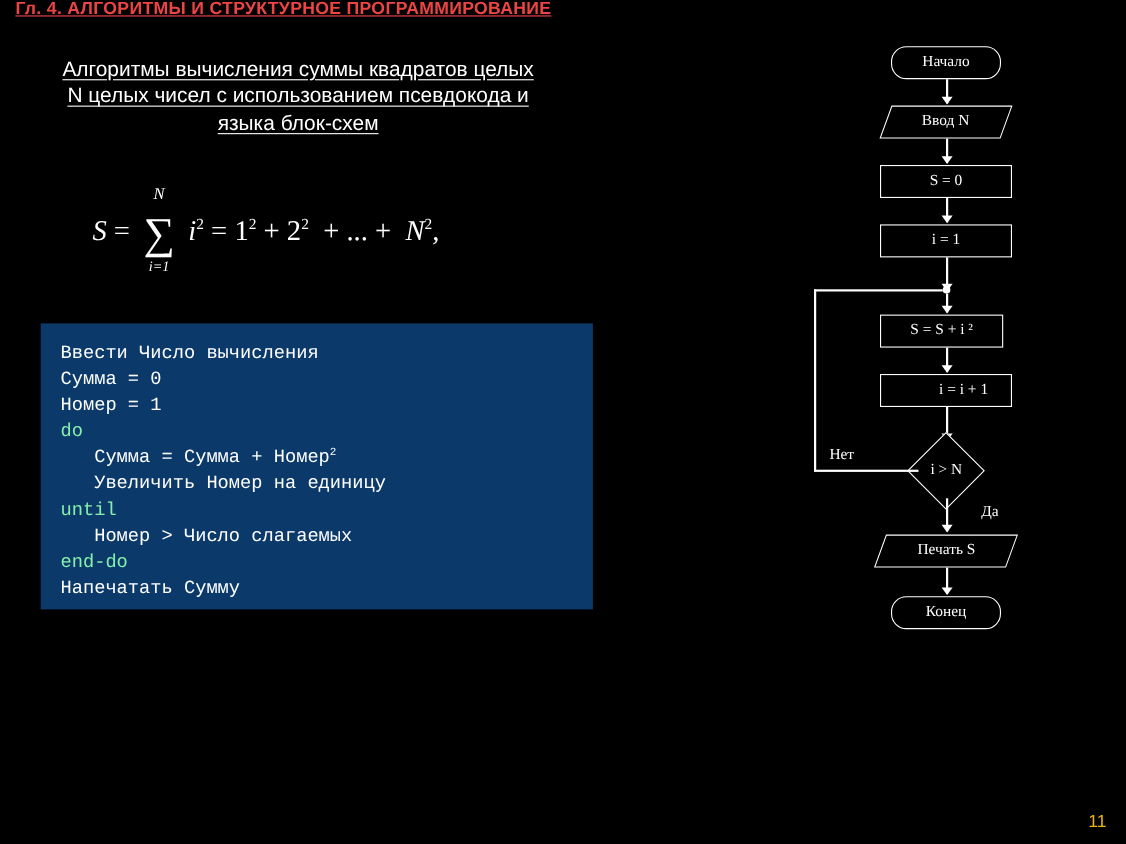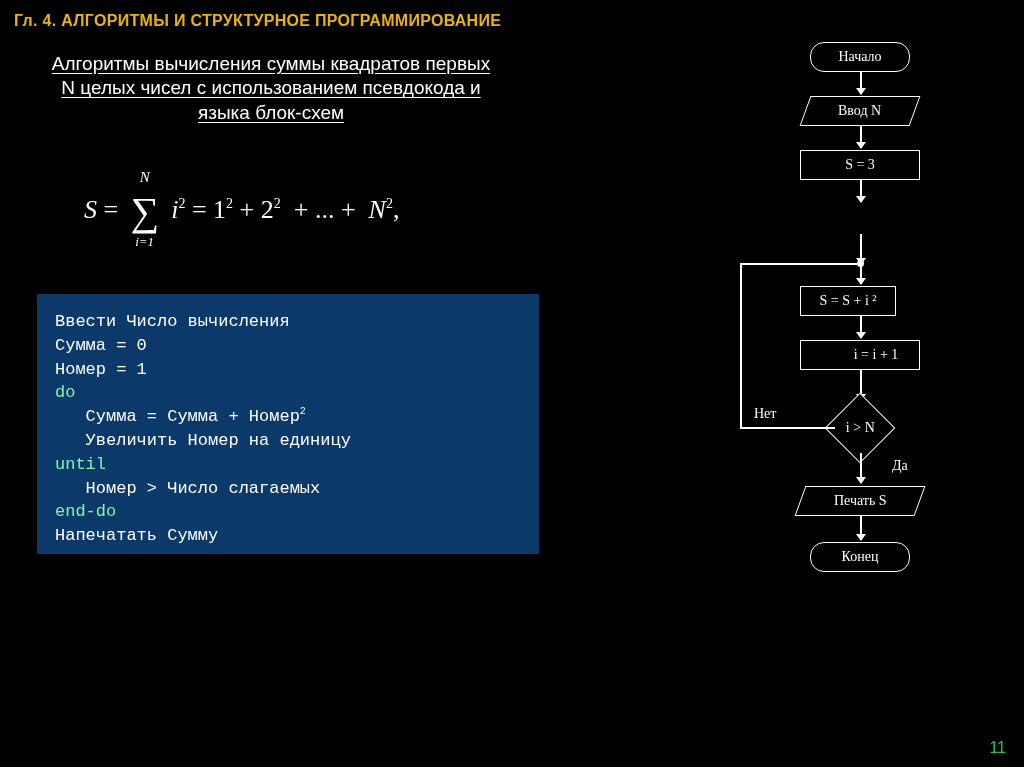--- a/index.html
+++ b/index.html
@@ -7,26 +7,27 @@
     width: 1024px;
     height: 767px;
     background: #000;
     color: #fff;
     font-family: Arial, sans-serif;
     position: relative;
     overflow: hidden;
   }
   .chapter {
     position: absolute;
-    top: 12px;
+    top: 0;
     left: 14px;
-    color: #eab308;
+    color: #ef4444;
     font-size: 16px;
     font-weight: bold;
     letter-spacing: 0.3px;
+    text-decoration: underline;
   }
   .title {
     position: absolute;
     top: 52px;
     left: 36px;
     width: 470px;
     text-align: center;
     font-size: 19px;
     line-height: 1.28;
     text-decoration: underline;
@@ -139,31 +140,31 @@
     border-radius:50%;
   }
   .flow-label {
     position:absolute;
     font-size:14px;
     color:#fff;
   }
   .pagenum {
     position:absolute;
     bottom:10px; right:18px;
-    color:#22c55e;
+    color:#eab308;
     font-size:16px;
   }
 </style>
 </head>
 <body>
 
 <div class="chapter">Гл. 4. АЛГОРИТМЫ И СТРУКТУРНОЕ ПРОГРАММИРОВАНИЕ</div>
 
 <div class="title">
-  <span>Алгоритмы вычисления суммы квадратов первых</span><br>
+  <span>Алгоритмы вычисления суммы квадратов целых</span><br>
   <span>N целых чисел с использованием псевдокода и</span><br>
   <span>языка блок-схем</span>
 </div>
 
 <div class="formula">
   <span>S</span>
   <span class="upright"> = </span>
   <span class="sigma-wrap">
     <span class="sigma-top">N</span>
     <span class="sigma-sym">∑</span>
@@ -195,29 +196,32 @@
       <span>Начало</span>
     </div>
   <div class="arrow arrow-v ahead-down" style="left:160px; top:34px; height:22px;"></div>
 
   <div class="node parallelogram" style="left:105px; top:58px; width:110px; height:30px;">
       <span>Ввод N</span>
     </div>
   <div class="arrow arrow-v ahead-down" style="left:160px; top:88px; height:22px;"></div>
 
   <div class="node process" style="left:100px; top:112px; width:120px; height:30px;">
-      <span>S = 3</span>
+      <span>S = 0</span>
     </div>
   <div class="arrow arrow-v ahead-down" style="left:160px; top:142px; height:22px;"></div>
 
+  <div class="node process" style="left:100px; top:166px; width:120px; height:30px;">
+      <span>i = 1</span>
+    </div>
   <div class="arrow arrow-v ahead-down" style="left:160px; top:196px; height:30px;"></div>
   <div class="dot" style="left:157px; top:222px;"></div>
   <div class="arrow arrow-v ahead-down" style="left:160px; top:229px; height:17px;"></div>
 
-  <div class="node process" style="left:100px; top:248px; width:96px; height:30px;align-items:center;">
+  <div class="node process" style="left:100px; top:248px; width:112px; height:30px;align-items:center;">
       <span>S = S + i ²</span>
     </div>
   <div class="arrow arrow-v ahead-down" style="left:160px; top:278px; height:22px;"></div>
 
   <div class="node process" style="left:100px; top:302px; width:120px; height:30px;padding-left:32px;">
       <span>i = i + 1</span>
     </div>
   <div class="arrow arrow-v ahead-down" style="left:160px; top:332px; height:30px;"></div>
 
   <div class="node diamond" style="left:135px; top:365px;">

